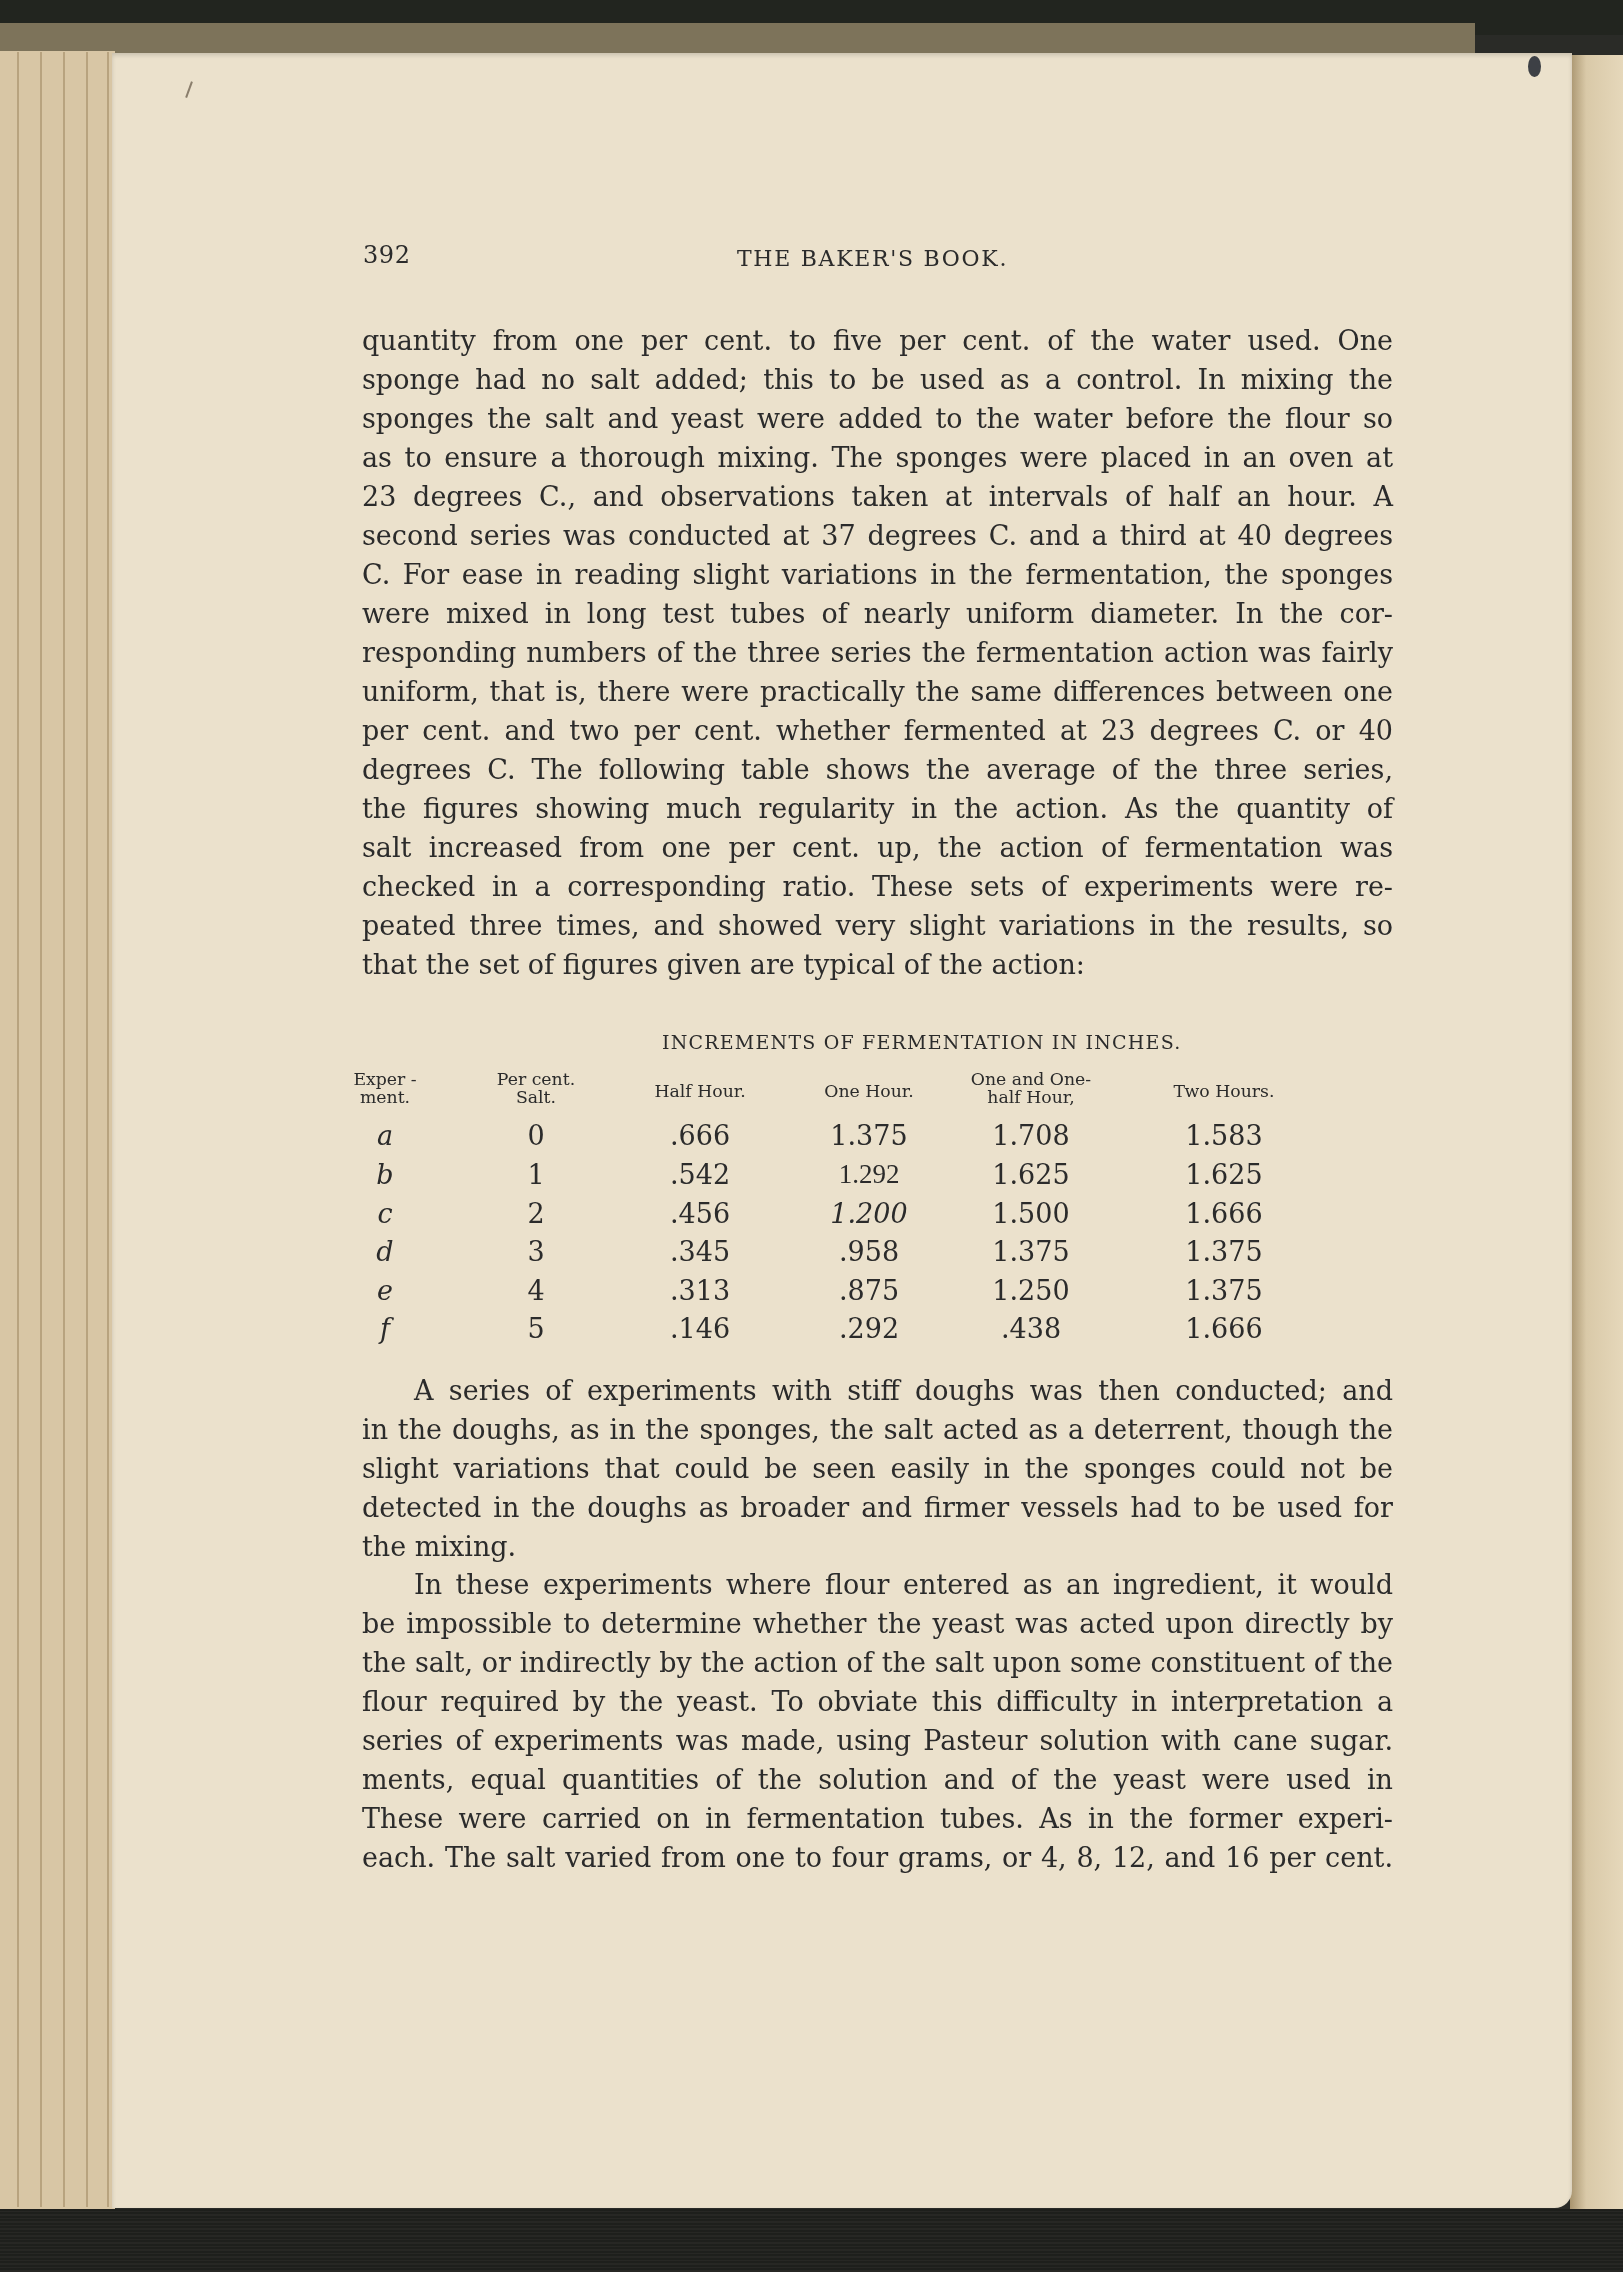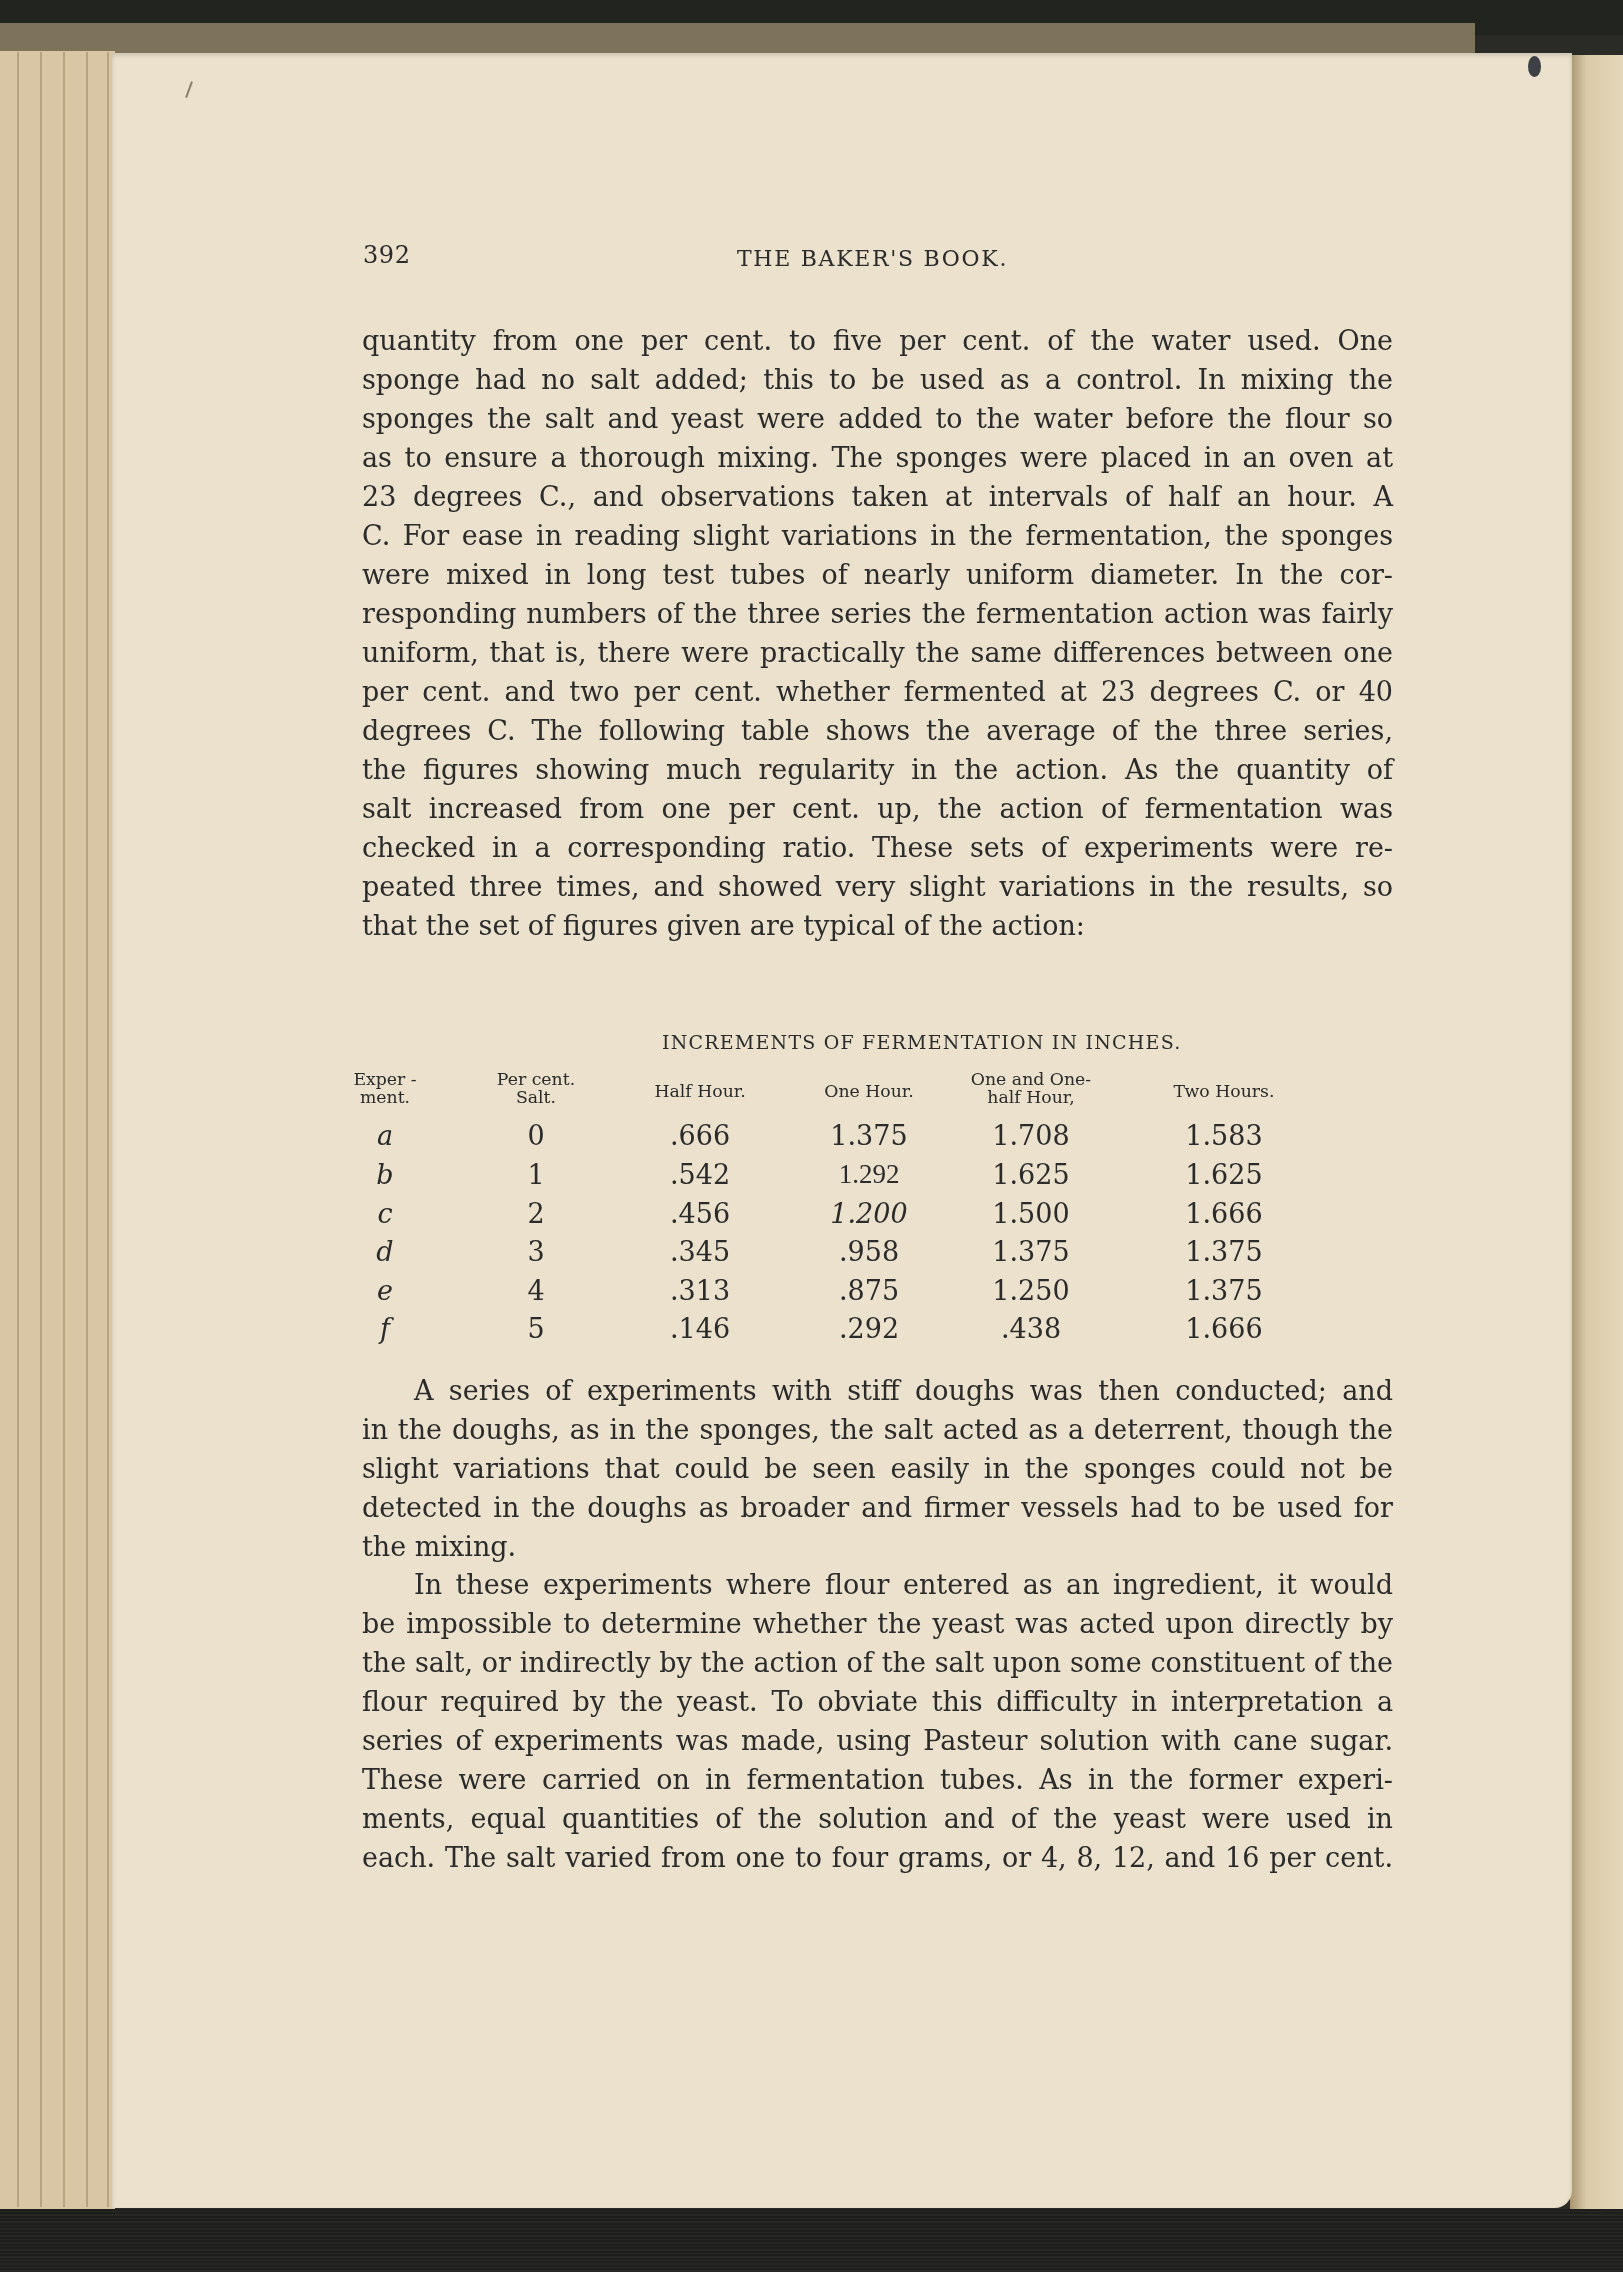--- a/index.html
+++ b/index.html
@@ -71,20 +71,21 @@
   <span class="page-number">392</span>
   <span class="running-title">THE BAKER'S BOOK.</span>
 </div>
 
 <div class="body-block para1 text">
   <span class="line">quantity from one per cent. to five per cent. of the water used.  One</span>
   <span class="line">sponge had no salt added; this to be used as a control.  In mixing the</span>
   <span class="line">sponges the salt and yeast were added to the water before the flour so</span>
   <span class="line">as to ensure a thorough mixing.  The sponges were placed in an oven at</span>
   <span class="line">23 degrees C., and observations taken at intervals of half an hour.  A</span>
+  <span class="line">second series was conducted at 37 degrees C. and a third at 40 degrees</span>
   <span class="line">C.  For ease in reading slight variations in the fermentation, the sponges</span>
   <span class="line">were mixed in long test tubes of nearly uniform diameter.  In the cor-</span>
   <span class="line">responding numbers of the three series the fermentation action was fairly</span>
   <span class="line">uniform, that is, there were practically the same differences between one</span>
   <span class="line">per cent. and two per cent. whether fermented at 23 degrees C. or 40</span>
   <span class="line">degrees C.  The following table shows the average of the three series,</span>
   <span class="line">the figures showing much regularity in the action.  As the quantity of</span>
   <span class="line">salt increased from one per cent. up, the action of fermentation was</span>
   <span class="line">checked in a corresponding ratio.  These sets of experiments were re-</span>
   <span class="line">peated three times, and showed very slight variations in the results, so</span>
@@ -160,17 +161,17 @@
   <span class="line">detected in the doughs as broader and firmer vessels had to be used for</span>
   <span class="line last">the mixing.</span>
 </div>
 
 <div class="body-block para3 text">
   <span class="line indent">In these experiments where flour entered as an ingredient, it would</span>
   <span class="line">be impossible to determine whether the yeast was acted upon directly by</span>
   <span class="line">the salt, or indirectly by the action of the salt upon some constituent of the</span>
   <span class="line">flour required by the yeast.  To obviate this difficulty in interpretation a</span>
   <span class="line">series of experiments was made, using Pasteur solution with cane sugar.</span>
+  <span class="line">ments, equal quantities of the solution and of the yeast were used in</span>
   <span class="line">These were carried on in fermentation tubes.  As in the former experi-</span>
-  <span class="line">ments, equal quantities of the solution and of the yeast were used in</span>
   <span class="line">each.  The salt varied from one to four grams, or 4, 8, 12, and 16 per cent.</span>
 </div>
 
 
 </body></html>

